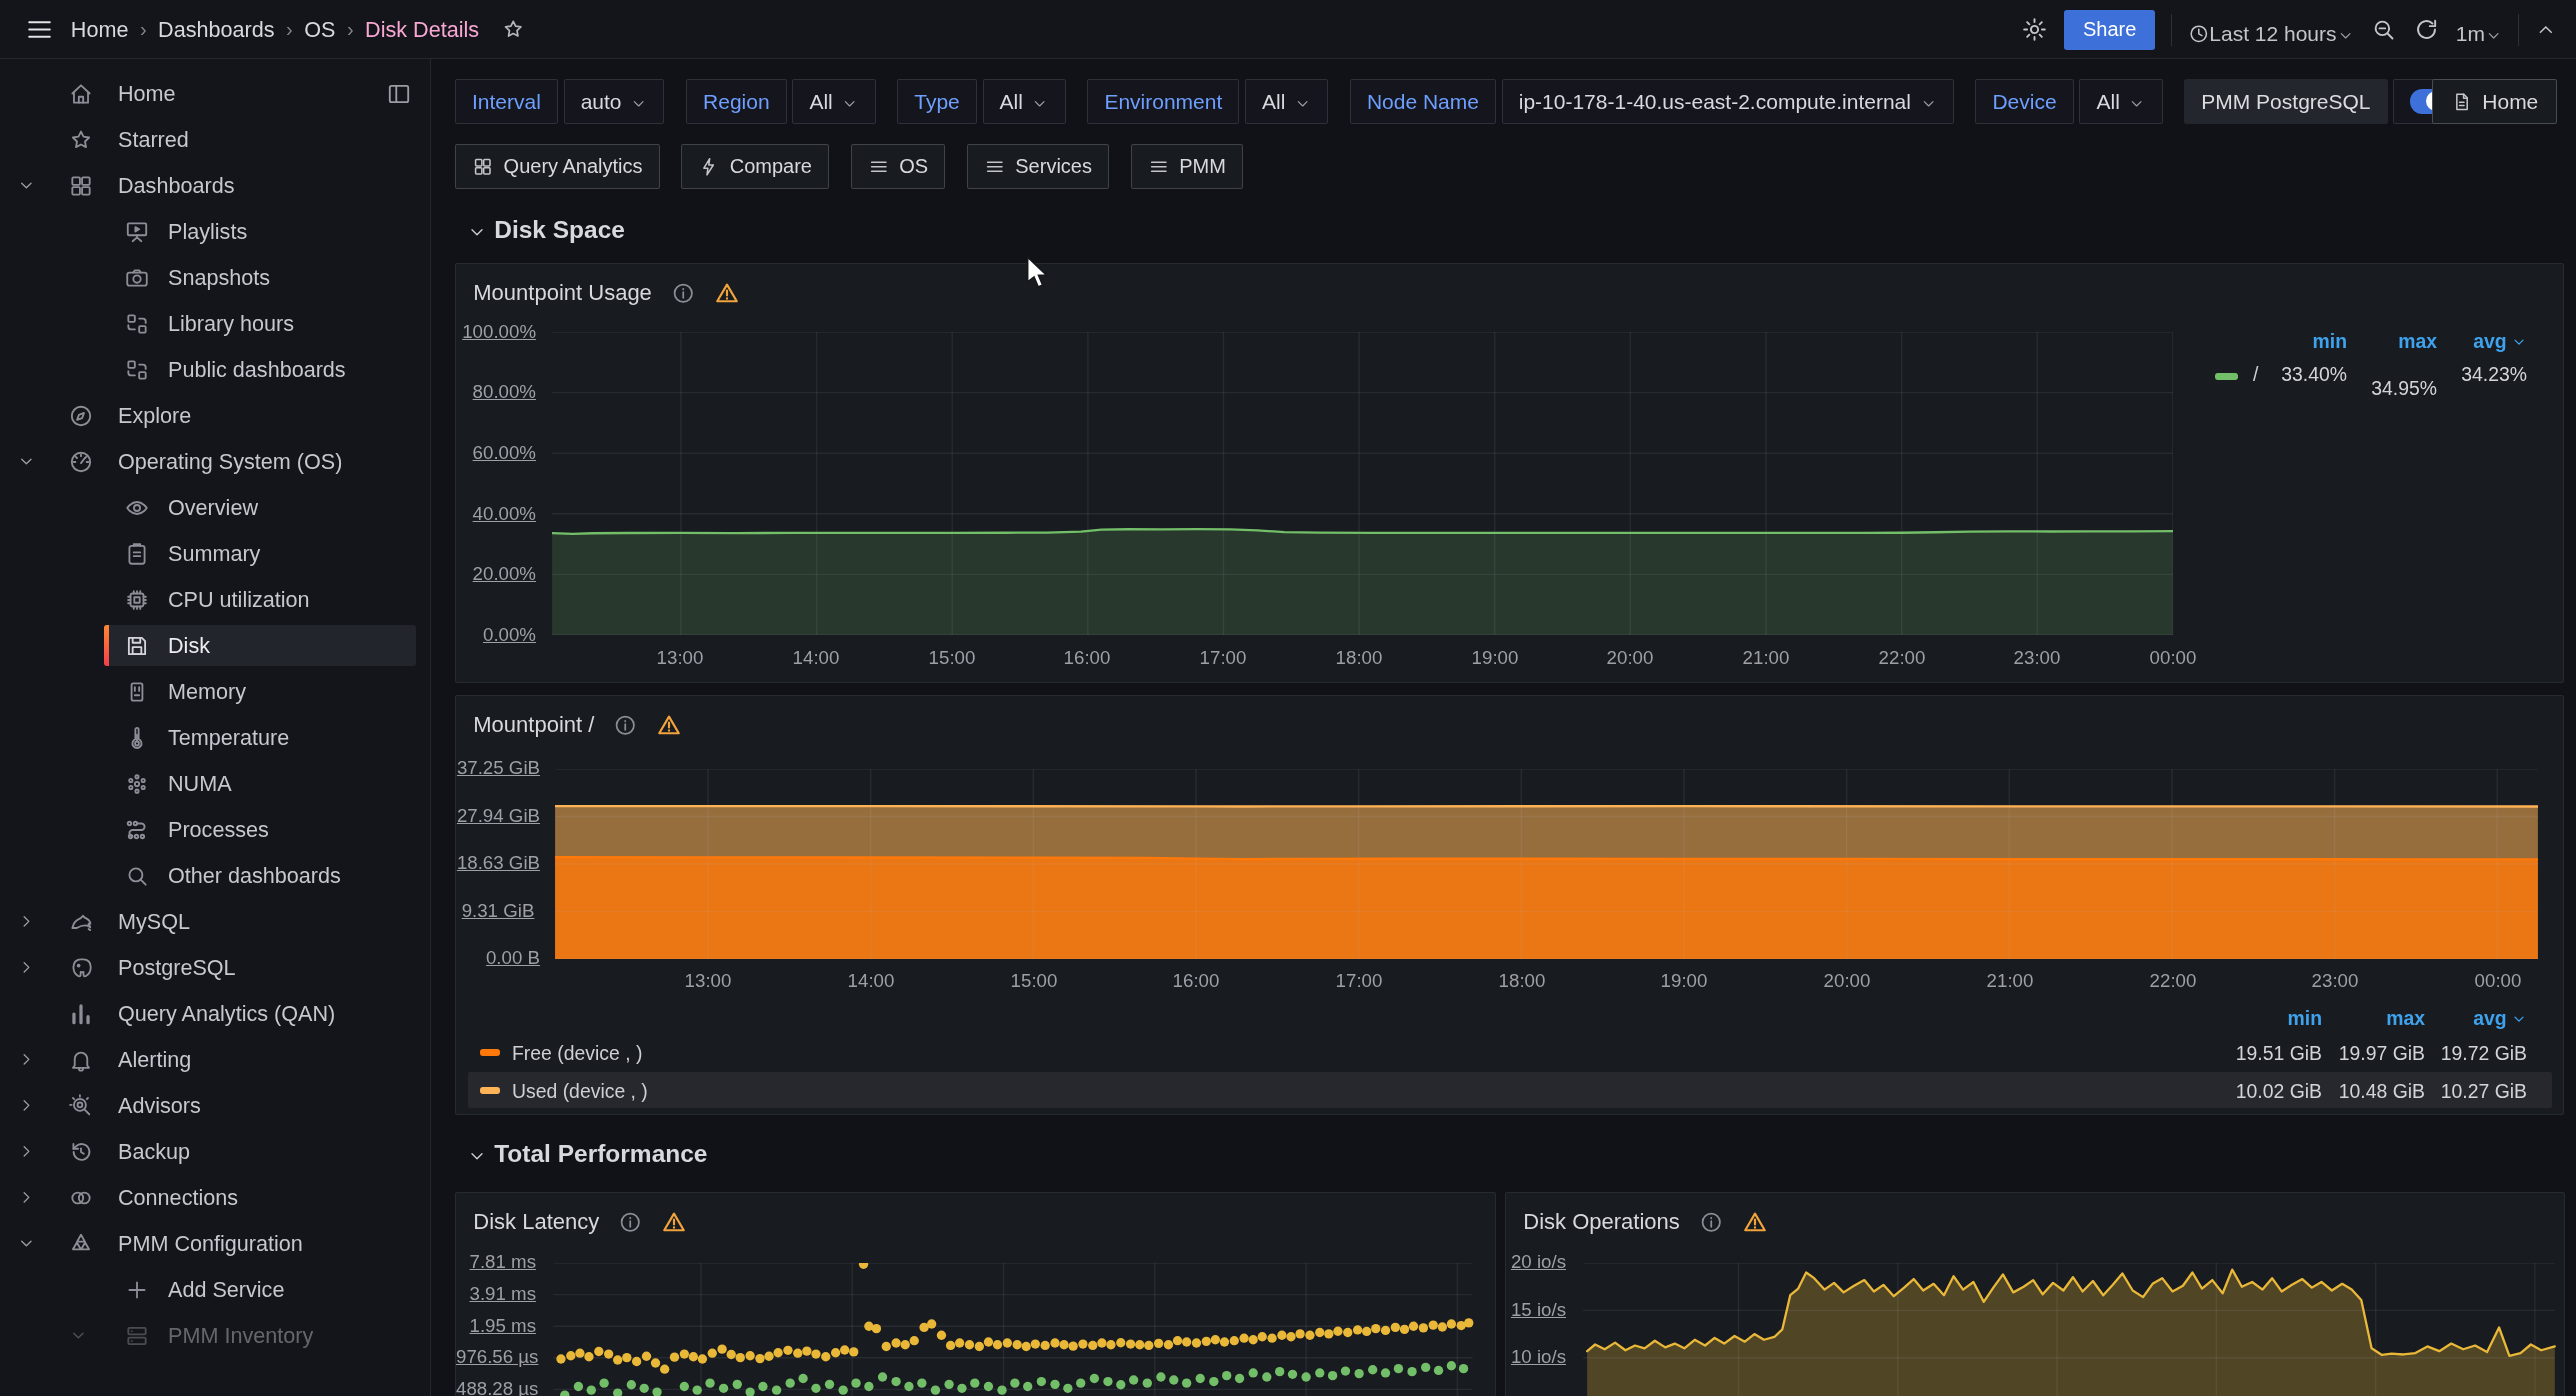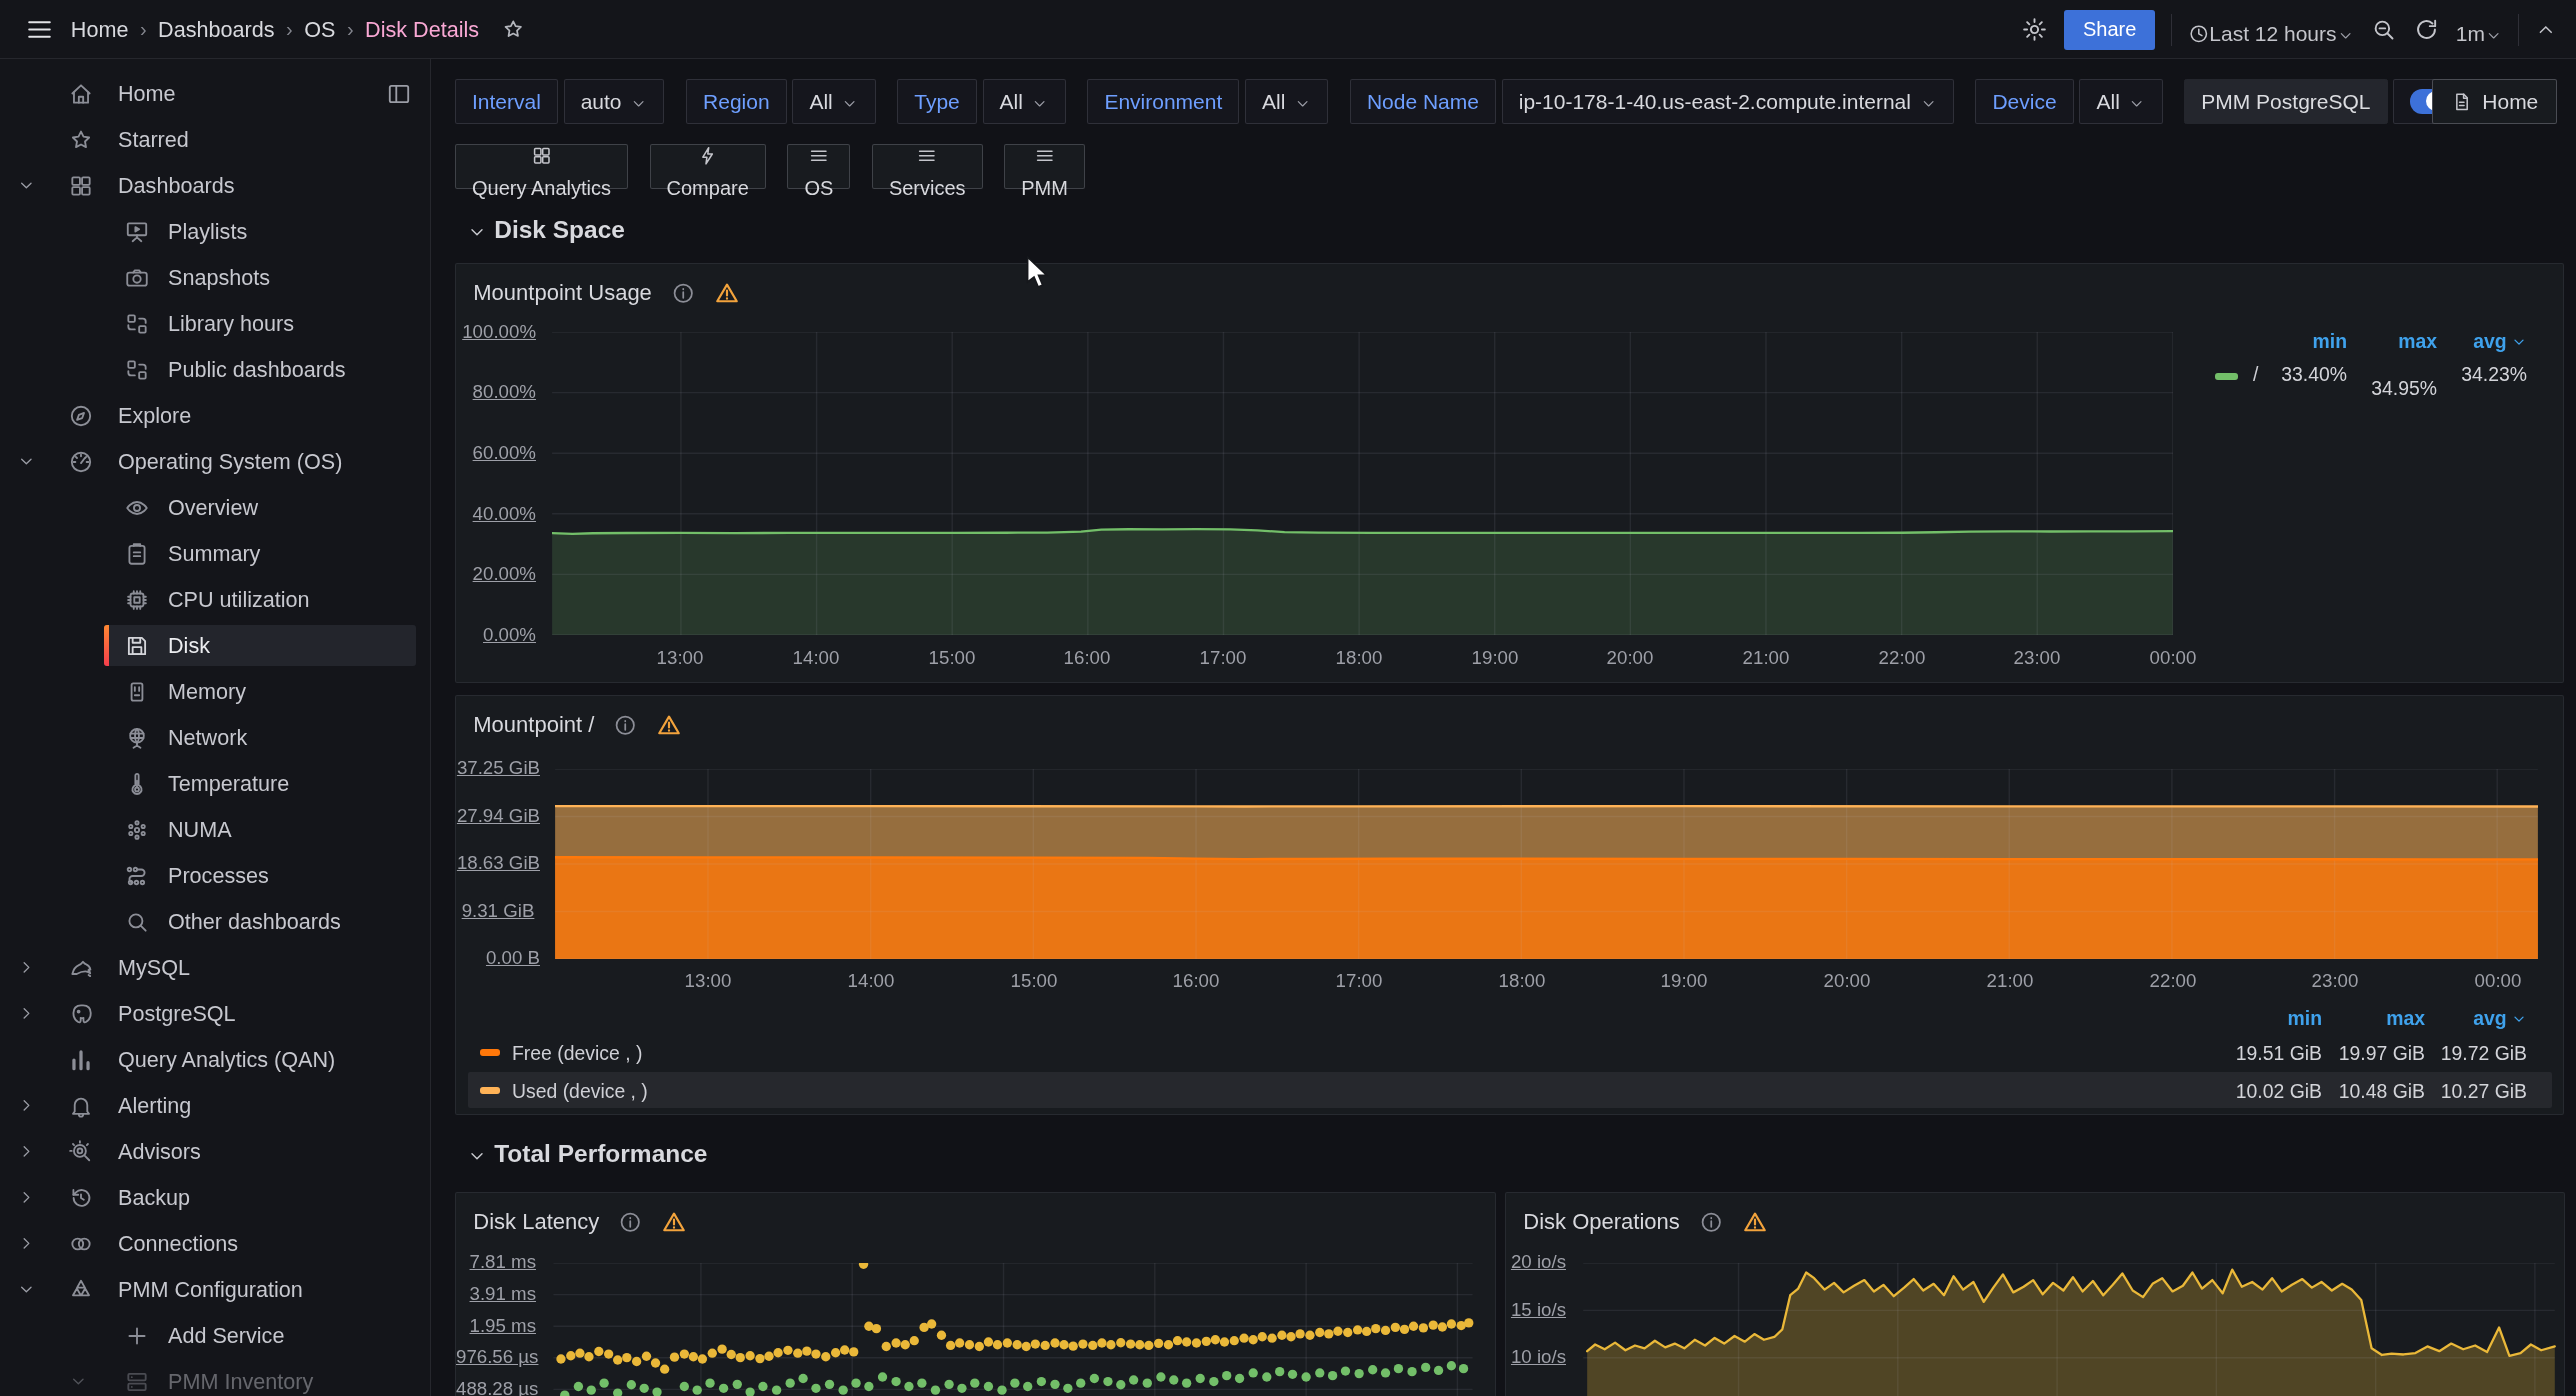--- a/index.html
+++ b/index.html
@@ -54,21 +54,21 @@
   .pill.filled { background:#24262D; border-color:#24262D; color:#DCDDE1; }
   .caret { width:17.3px; height:17.3px; color:#9B9DA6; }
   .tglbox { width:72px; justify-content:center; }
   .tgl { width:45px; height:24.5px; border-radius:12.2px; background:#3D71D9; position:relative; }
   .tgl::after { content:""; position:absolute; right:2.2px; top:2.2px; width:20px; height:20px; border-radius:50%; background:#FFFFFF; }
   .home-btn { position:absolute; right:19.4px; top:79px; height:45px; display:flex; align-items:center; gap:10px;
     background:#181B1F; border:0.7px solid rgba(204,204,220,0.28); border-radius:2.2px; padding:0 17.3px;
     font-size:21px; color:#D8D9DE; cursor:pointer; z-index:5; }
   .links { position:absolute; left:455px; top:144px; height:45px; display:flex; gap:21.6px; z-index:5; }
   .link-btn { height:45px; display:flex; align-items:center; gap:10px; padding:0 16px; background:#181B1F;
-    border:0.7px solid rgba(204,204,220,0.22); border-radius:2.2px; font-size:20px; color:#D8D9DE; cursor:pointer;flex-direction:column; }
+    border:0.7px solid rgba(204,204,220,0.22); border-radius:2.2px; font-size:20px; color:#D8D9DE; cursor:pointer; }
   .lic { width:21.6px; height:21.6px; color:#C4C5CB; }
 
   
   .section-h { position:absolute; display:flex; align-items:center; gap:7.2px; font-size:24.5px; font-weight:700;
     color:#D8D9DE; cursor:pointer; }
   .sec-chev { width:20px; height:20px; color:#C9CAD0; }
   .panel { position:absolute; background:#181B1F; border:0.7px solid rgba(204,204,220,0.09); border-radius:2.2px; }
   .ptitle-row { position:absolute; left:17.3px; top:16px; display:flex; align-items:center; gap:18.7px; }
   .ptitle { font-size:22px; font-weight:500; color:#D8D9DE; }
   .info-ic { width:24.5px; height:24.5px; color:#8C8E97; }
@@ -257,28 +257,20 @@
           <rect x="8" y="13" width="8" height="6.5"></rect>
         </svg></span>
     <span class="slb">Disk</span>
   </div>
   <div class="sr l2">
     <span class="sic"><svg viewBox="0 0 24 24" style="width:100%;height:100%;fill:none;stroke:currentColor;stroke-width:1.7;stroke-linecap:round;stroke-linejoin:round">
           <rect x="7" y="4" width="10" height="16" rx="1.5"></rect>
           <path d="M10 7.5v3.5M14 7.5v3.5M10 15h4"></path>
         </svg></span>
     <span class="slb">Memory</span>
-  </div>
-  <div class="sr l2">
-    <span class="sic"><svg viewBox="0 0 24 24" style="width:100%;height:100%;fill:none;stroke:currentColor;stroke-width:1.7;stroke-linecap:round;stroke-linejoin:round">
-          <circle cx="12" cy="10" r="6.3"></circle>
-          <path d="M6 8h12M6 12h12M12 3.7c2.4 2 2.4 10.6 0 12.6M12 3.7c-2.4 2-2.4 10.6 0 12.6"></path>
-          <path d="M12 16.3V19M8.8 21l3.2-2 3.2 2"></path>
-        </svg></span>
-    <span class="slb">Network</span>
   </div>
   <div class="sr l2">
     <span class="sic"><svg viewBox="0 0 24 24" style="width:100%;height:100%;fill:none;stroke:currentColor;stroke-width:1.7;stroke-linecap:round;stroke-linejoin:round">
           <path d="M10.5 4.2a1.5 1.5 0 0 1 3 0v8.9a4.2 4.2 0 1 1-3 0z"></path>
           <circle cx="12" cy="17" r="1.8"></circle>
           <path d="M12 14.8V9"></path>
         </svg></span>
     <span class="slb">Temperature</span>
   </div>
   <div class="sr l2">

